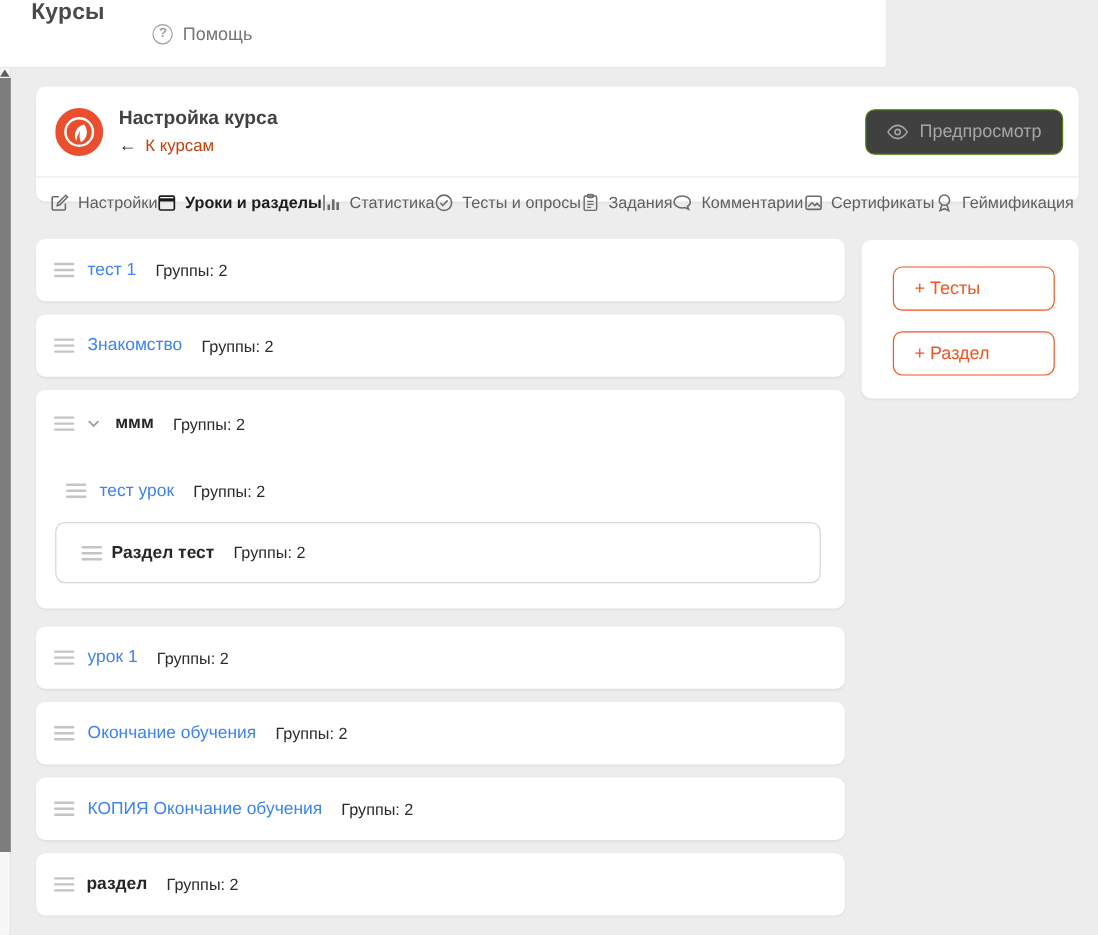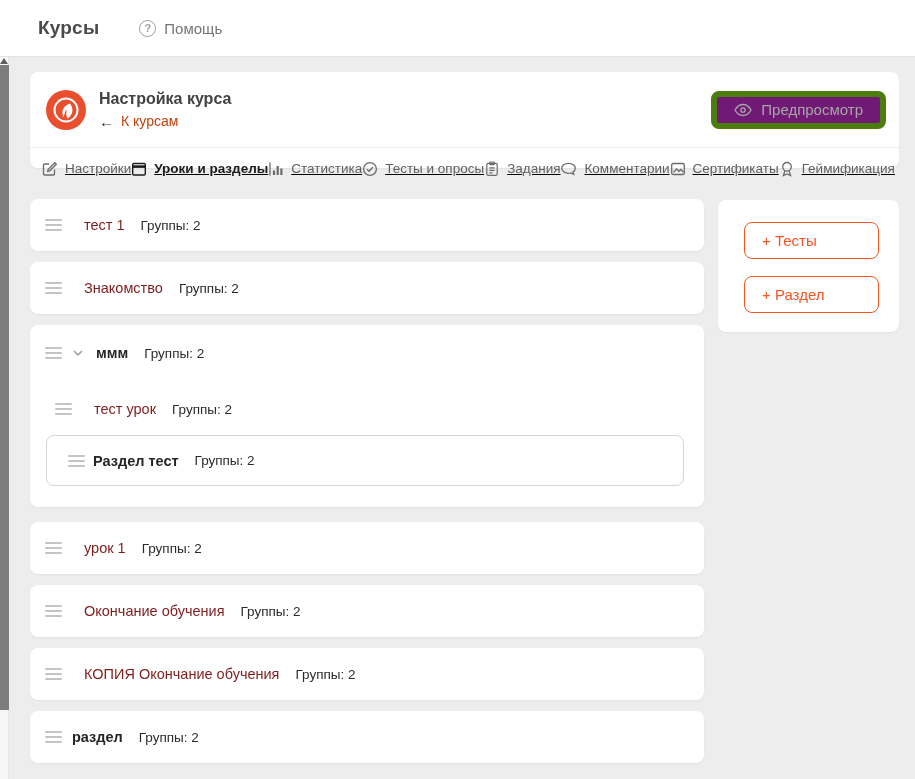--- a/index.html
+++ b/index.html
@@ -6,23 +6,23 @@
   html, body { width: 915px; height: 779px; }
   body {
     font-family: "Liberation Sans", sans-serif;
     background: #ededed;
     position: relative;
     overflow: hidden;
   }
 
   
   .topbar {
-    position: absolute; top: 0; left: 0; width: 915px; height: 57px;
+    position: absolute; top: 0; left: 0; width: 738px; height: 57px;
     background: #ffffff; border-bottom: 1px solid #e2e2e2;
-    display: flex; align-items: center; padding-left: 38px;
+    display: flex; padding-left: 26px;
   }
   .topbar-title { font-size: 19px; font-weight: bold; color: #4a4a4a; letter-spacing: .2px; }
   .help { display: flex; align-items: center; margin-left: 40px; gap: 8px; cursor: pointer; }
   .help-circle {
     width: 17px; height: 17px; border: 1.4px solid #9e9e9e; border-radius: 50%;
     color: #9e9e9e; font-size: 11px; font-weight: bold;
     display: flex; align-items: center; justify-content: center;
   }
   .help-label { font-size: 15px; color: #757575; }
 
@@ -46,45 +46,45 @@
     padding: 0 13px 0 16px; border-bottom: 1px solid #ececec;
   }
   .logo { width: 40px; height: 40px; flex: 0 0 auto; }
   .header-titles { margin-left: 13px; }
   .course-title { font-size: 16px; font-weight: bold; color: #424242; margin-bottom: 5px; }
   .back-link { display: flex; align-items: center; gap: 7px; cursor: pointer; }
   .back-arrow { color: #2b2b2b; font-size: 15px; }
   .back-text { color: #c2410c; font-size: 14px; }
   .preview-btn {
     margin-left: auto; height: 38px; padding: 0 17px;
-    background: #701a75; border: 6px solid #4d7c0f; border-radius: 8px;
+    background: #404040; border: 1px solid #4d7c0f; border-radius: 8px;
     display: flex; align-items: center; gap: 9px;
     font-family: inherit; font-size: 15px; color: #a6a6a6; cursor: pointer;
   }
   .preview-btn svg { stroke: #9e9e9e; }
 
   
   .tabs {
     height: 41px; display: flex; align-items: center;
-    justify-content: space-between; padding: 0 26px 0 12px; text-decoration: underline;
+    justify-content: space-between; padding: 0 26px 0 12px;
   }
   .tab { display: flex; align-items: center; gap: 7px; font-size: 13.5px; color: #5f5f5f; cursor: pointer; white-space: nowrap; }
   .tab svg { color: #6b6b6b; flex: 0 0 auto; }
   .tab.active { font-weight: bold; color: #1c1c1c; }
   .tab.active svg { color: #1c1c1c; }
 
   
   .list { position: absolute; left: 30px; top: 199px; width: 674px; }
   .row-card {
     height: 52px; margin-bottom: 11px;
     display: flex; align-items: center; padding-left: 15px;
   }
   .drag-handle { width: 17px; display: flex; flex-direction: column; gap: 3px; cursor: grab; flex: 0 0 auto; }
   .drag-handle i { display: block; height: 2px; background: #c4c4c4; border-radius: 1px; }
-  .row-title { margin-left: 22px; font-size: 14.5px; color: #7f1d1d; }
+  .row-title { margin-left: 11px; font-size: 14.5px; color: #3b82f6; }
   .row-title.bold { font-weight: bold; color: #262626; margin-left: 10px; }
   .row-groups { margin-left: 16px; font-size: 13.5px; color: #2b2b2b; }
 
   .group-card { height: 182px; margin-bottom: 15px; padding-top: 15px; }
   .group-header { display: flex; align-items: center; padding-left: 15px; height: 26px; }
   .chevron { margin-left: 9px; display: flex; align-items: center; cursor: pointer; }
   .group-header .row-title.bold { margin-left: 11px; }
   .nested-lesson { display: flex; align-items: center; padding-left: 25px; margin-top: 30px; height: 26px; }
   .nested-section {
     margin: 13px 20px 0 16px; height: 51px;

